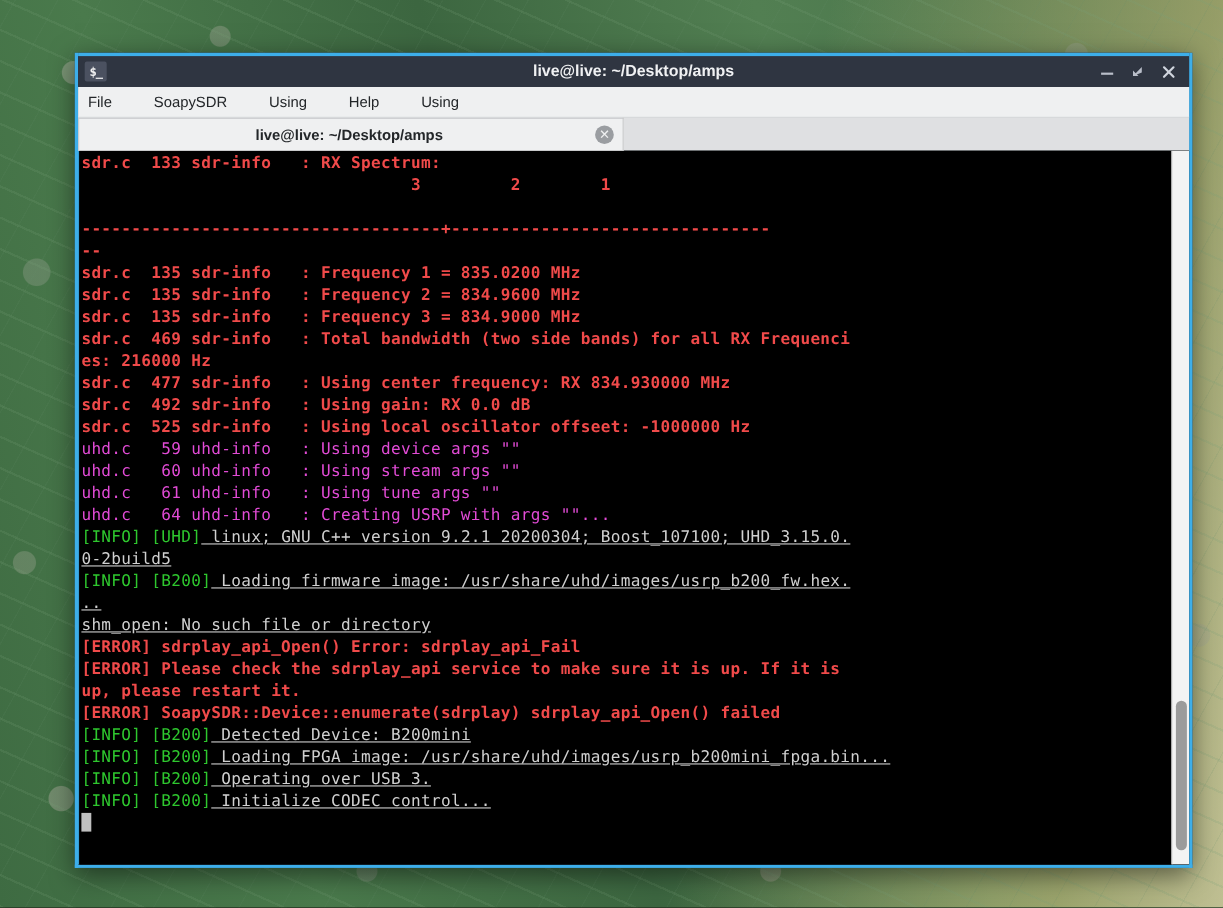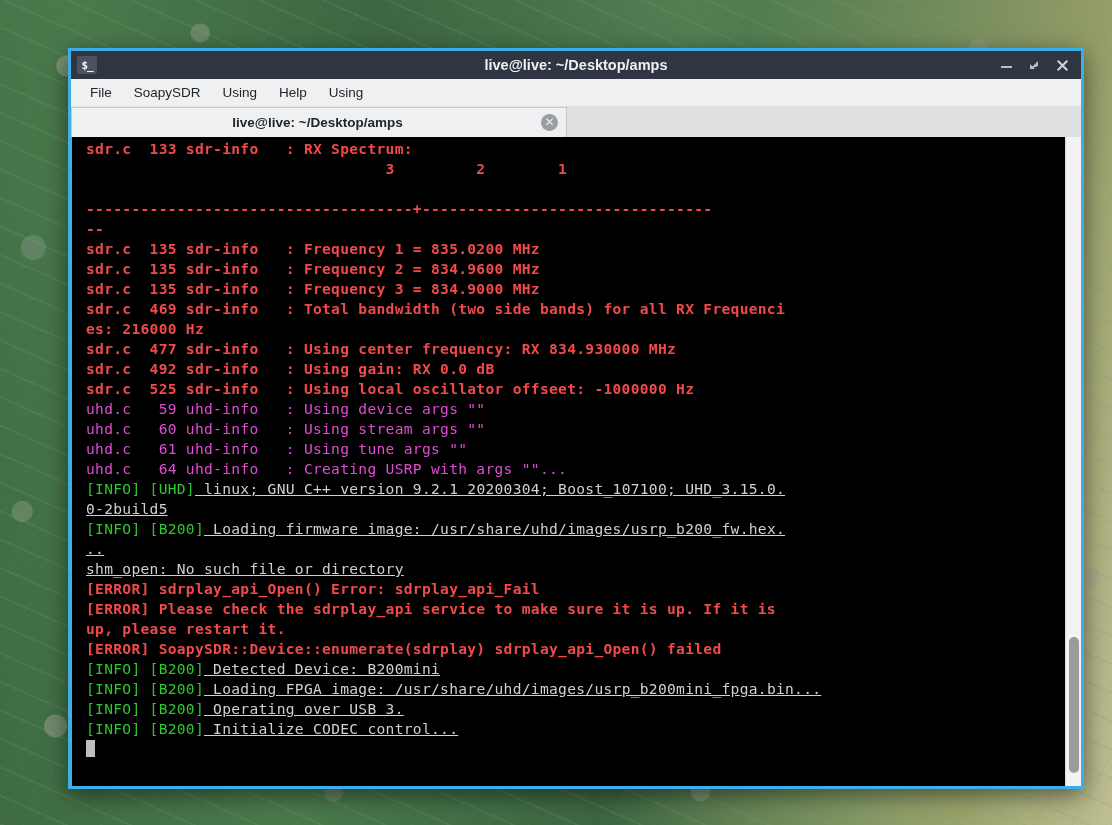--- a/index.html
+++ b/index.html
@@ -109,22 +109,21 @@
     height: 2px;
     background: #b9bec9;
   }
   .wb-max svg, .wb-close svg { display: block; }
 
   .menubar {
     height: 28px;
     background: #eff0f1;
     display: flex;
     align-items: center;
-    padding-left: 10px;
-    gap: 4px;
+    gap: 20px;
     flex: 0 0 auto;
     border-bottom: 1px solid #e2e3e5;
   }
   .menu-item {
     font-size: 13.5px;
     color: #232629;
     padding: 4px 9px;
     border-radius: 2px;
     cursor: default;
   }
@@ -172,21 +171,21 @@
   .term-wrap {
     flex: 1 1 auto;
     display: flex;
     background: #000000;
     overflow: hidden;
     border-left: 1px solid #3daee9;
   }
   .term-screen {
     flex: 1 1 auto;
     background: #000000;
-    padding: 2px 0 0 14px;
+    padding: 2px 0 0 2px;
     overflow: hidden;
     font-family: "DejaVu Sans Mono", "Liberation Mono", monospace;
     font-size: 14.6px;
     line-height: 20px;
     white-space: pre;
     letter-spacing: 0.02em;
   }
   .line { height: 20px; }
   .c-red      { color: #f04a4a; font-weight: bold; }
   .c-magenta  { color: #e24bd6; font-weight: normal; }

